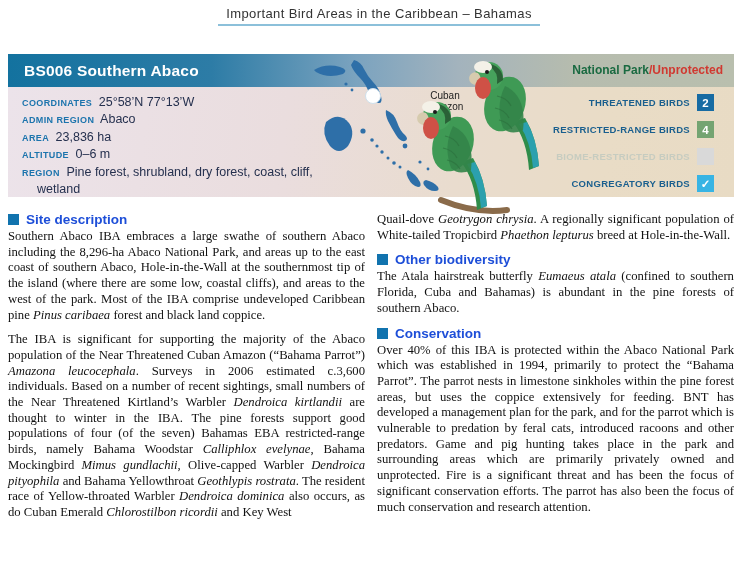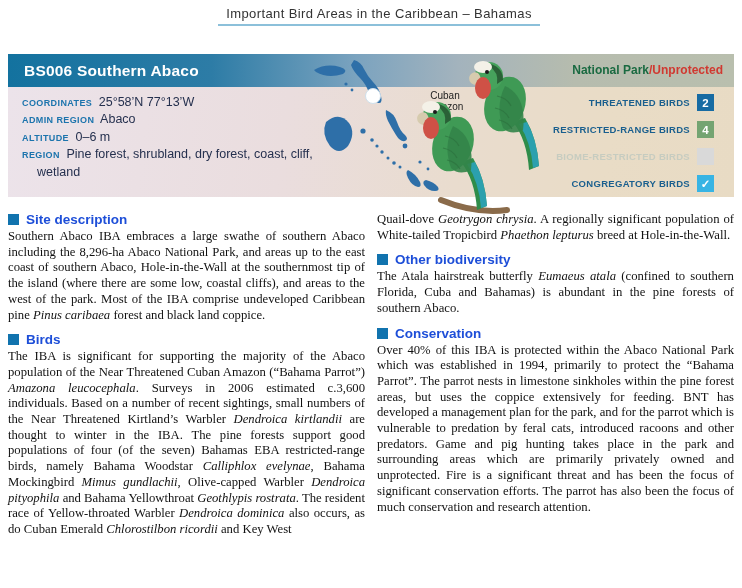--- a/index.html
+++ b/index.html
@@ -75,20 +75,21 @@
     <span class="site-code">BS006 Southern Abaco</span>
     <span class="protection">
       <span class="prot-park">National Park</span><span class="prot-status">/Unprotected</span>
     </span>
   </div>
 
   <div class="panel">
     <div class="details" id="details">
         <div class="drow"><span class="dlabel">COORDINATES</span> <span class="dvalue">25°58’N 77°13’W</span></div>
         <div class="drow"><span class="dlabel">ADMIN REGION</span> <span class="dvalue">Abaco</span></div>
+        <div class="drow"><span class="dlabel">AREA</span> <span class="dvalue">23,836 ha</span></div>
         <div class="drow"><span class="dlabel">ALTITUDE</span> <span class="dvalue">0–6 m</span></div>
         <div class="drow"><span class="dlabel">REGION</span> <span class="dvalue">Pine forest, shrubland, dry forest, coast, cliff, wetland</span></div>
       </div>
     <div class="categories" id="categories">
         <div class="crow">
           <span class="clabel">THREATENED BIRDS</span>
           <span class="cbox" style="background: rgb(23, 107, 163);">2</span>
         </div>
         <div class="crow">
           <span class="clabel">RESTRICTED-RANGE BIRDS</span>
@@ -156,24 +157,20 @@
 <div class="cols">
   <div class="col" id="col-left">
       <section class="sec">
         <div class="sec-head">
           <span class="sec-square"></span>
           <span class="sec-title">Site description</span>
         </div>
         <p class="body-text"><span>Southern Abaco IBA embraces a large swathe of southern Abaco including the 8,296-ha Abaco National Park, and areas up to the east coast of southern Abaco, Hole-in-the-Wall at the southernmost tip of the island (where there are some low, coastal cliffs), and areas to the west of the park. Most of the IBA comprise undeveloped Caribbean pine </span><i>Pinus caribaea</i><span> forest and black land coppice.</span></p>
       </section>
       <section class="sec">
-        <div class="sec-head">
-          <span class="sec-square"></span>
-          <span class="sec-title">Birds</span>
-        </div>
         <p class="body-text"><span>The IBA is significant for supporting the majority of the Abaco population of the Near Threatened Cuban Amazon (“Bahama Parrot”) </span><i>Amazona leucocephala</i><span>. Surveys in 2006 estimated c.3,600 individuals. Based on a number of recent sightings, small numbers of the Near Threatened Kirtland’s Warbler </span><i>Dendroica kirtlandii</i><span> are thought to winter in the IBA. The pine forests support good populations of four (of the seven) Bahamas EBA restricted-range birds, namely Bahama Woodstar </span><i>Calliphlox evelynae</i><span>, Bahama Mockingbird </span><i>Mimus gundlachii</i><span>, Olive-capped Warbler </span><i>Dendroica pityophila</i><span> and Bahama Yellowthroat </span><i>Geothlypis rostrata</i><span>. The resident race of Yellow-throated Warbler </span><i>Dendroica dominica</i><span> also occurs, as do Cuban Emerald </span><i>Chlorostilbon ricordii</i><span> and Key West</span></p>
       </section>
     </div>
   <div class="col" id="col-right">
       <section class="sec">
         <p class="body-text"><span>Quail-dove </span><i>Geotrygon chrysia</i><span>. A regionally significant population of White-tailed Tropicbird </span><i>Phaethon lepturus</i><span> breed at Hole-in-the-Wall.</span></p>
       </section>
       <section class="sec">
         <div class="sec-head">
           <span class="sec-square"></span>

